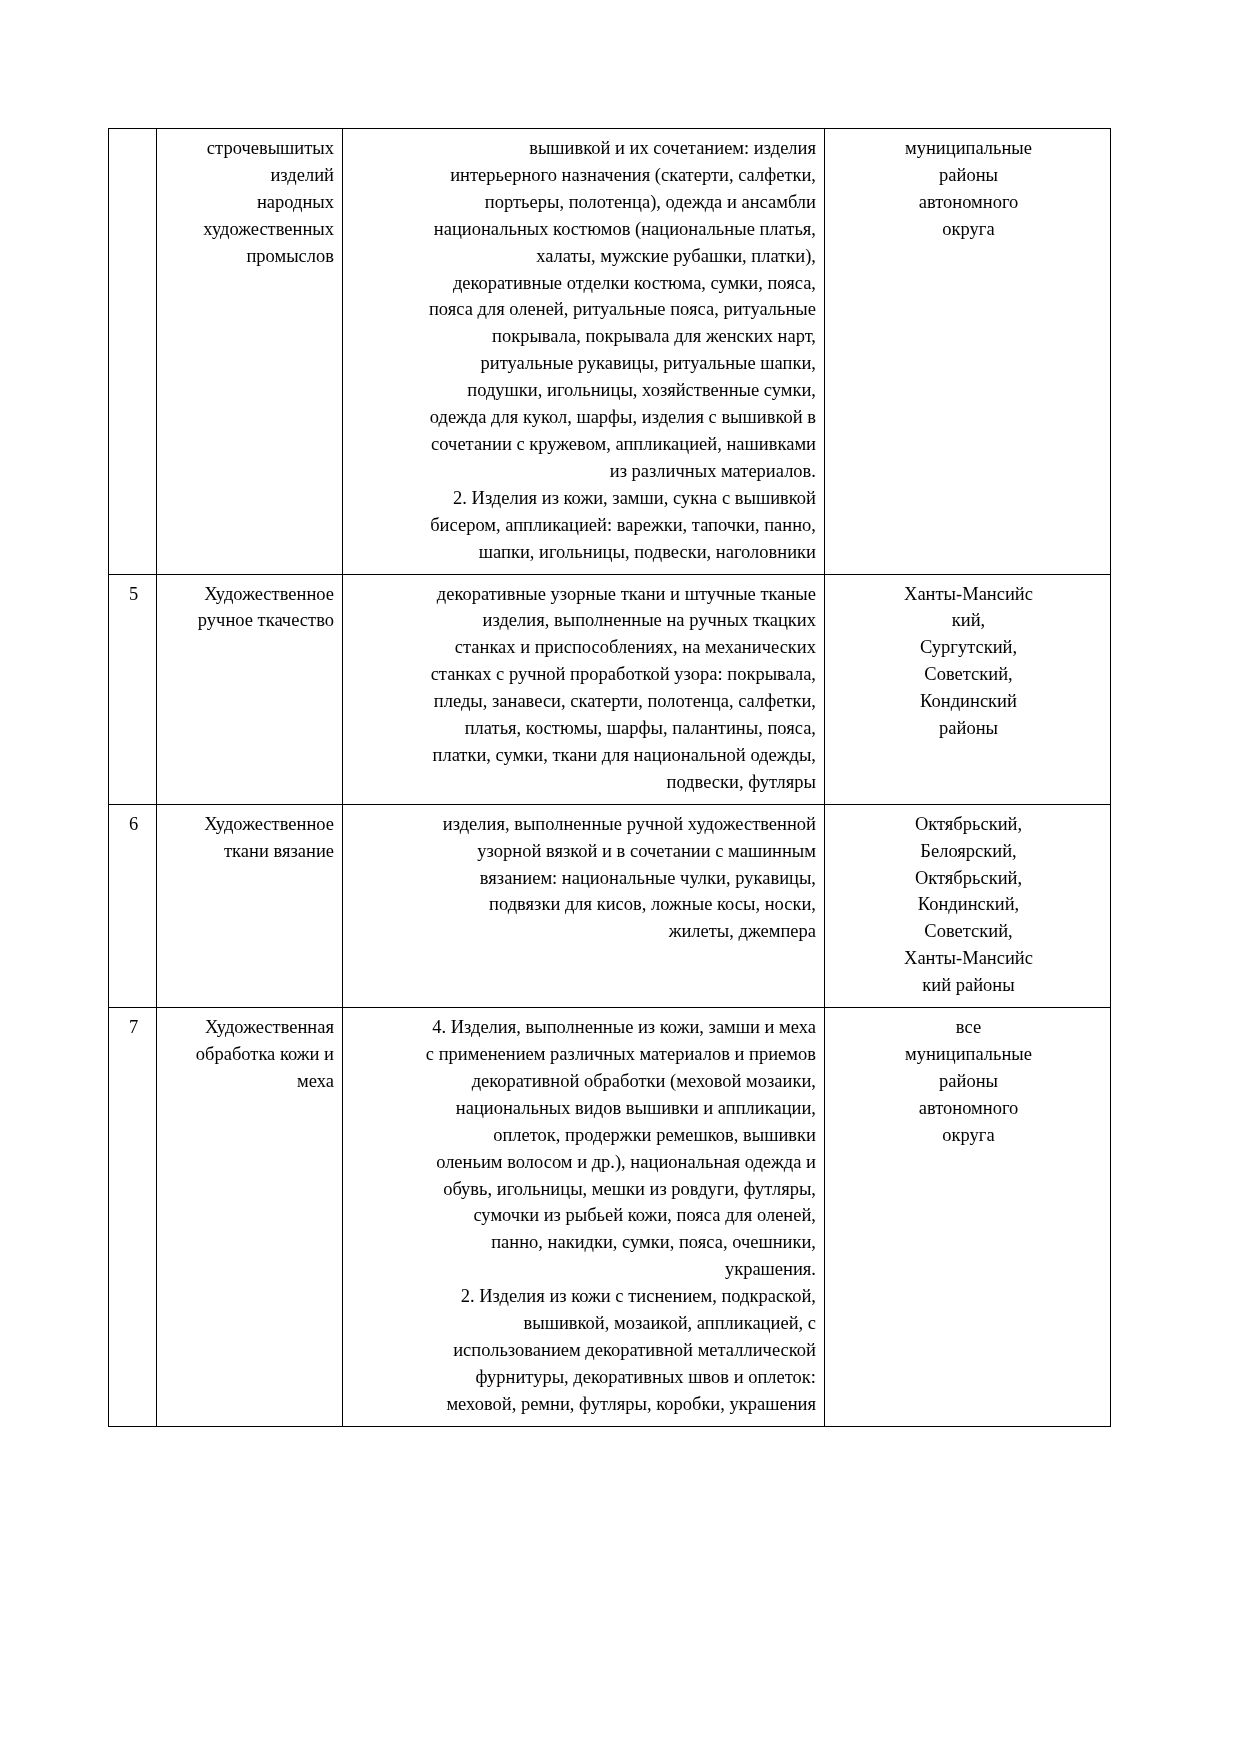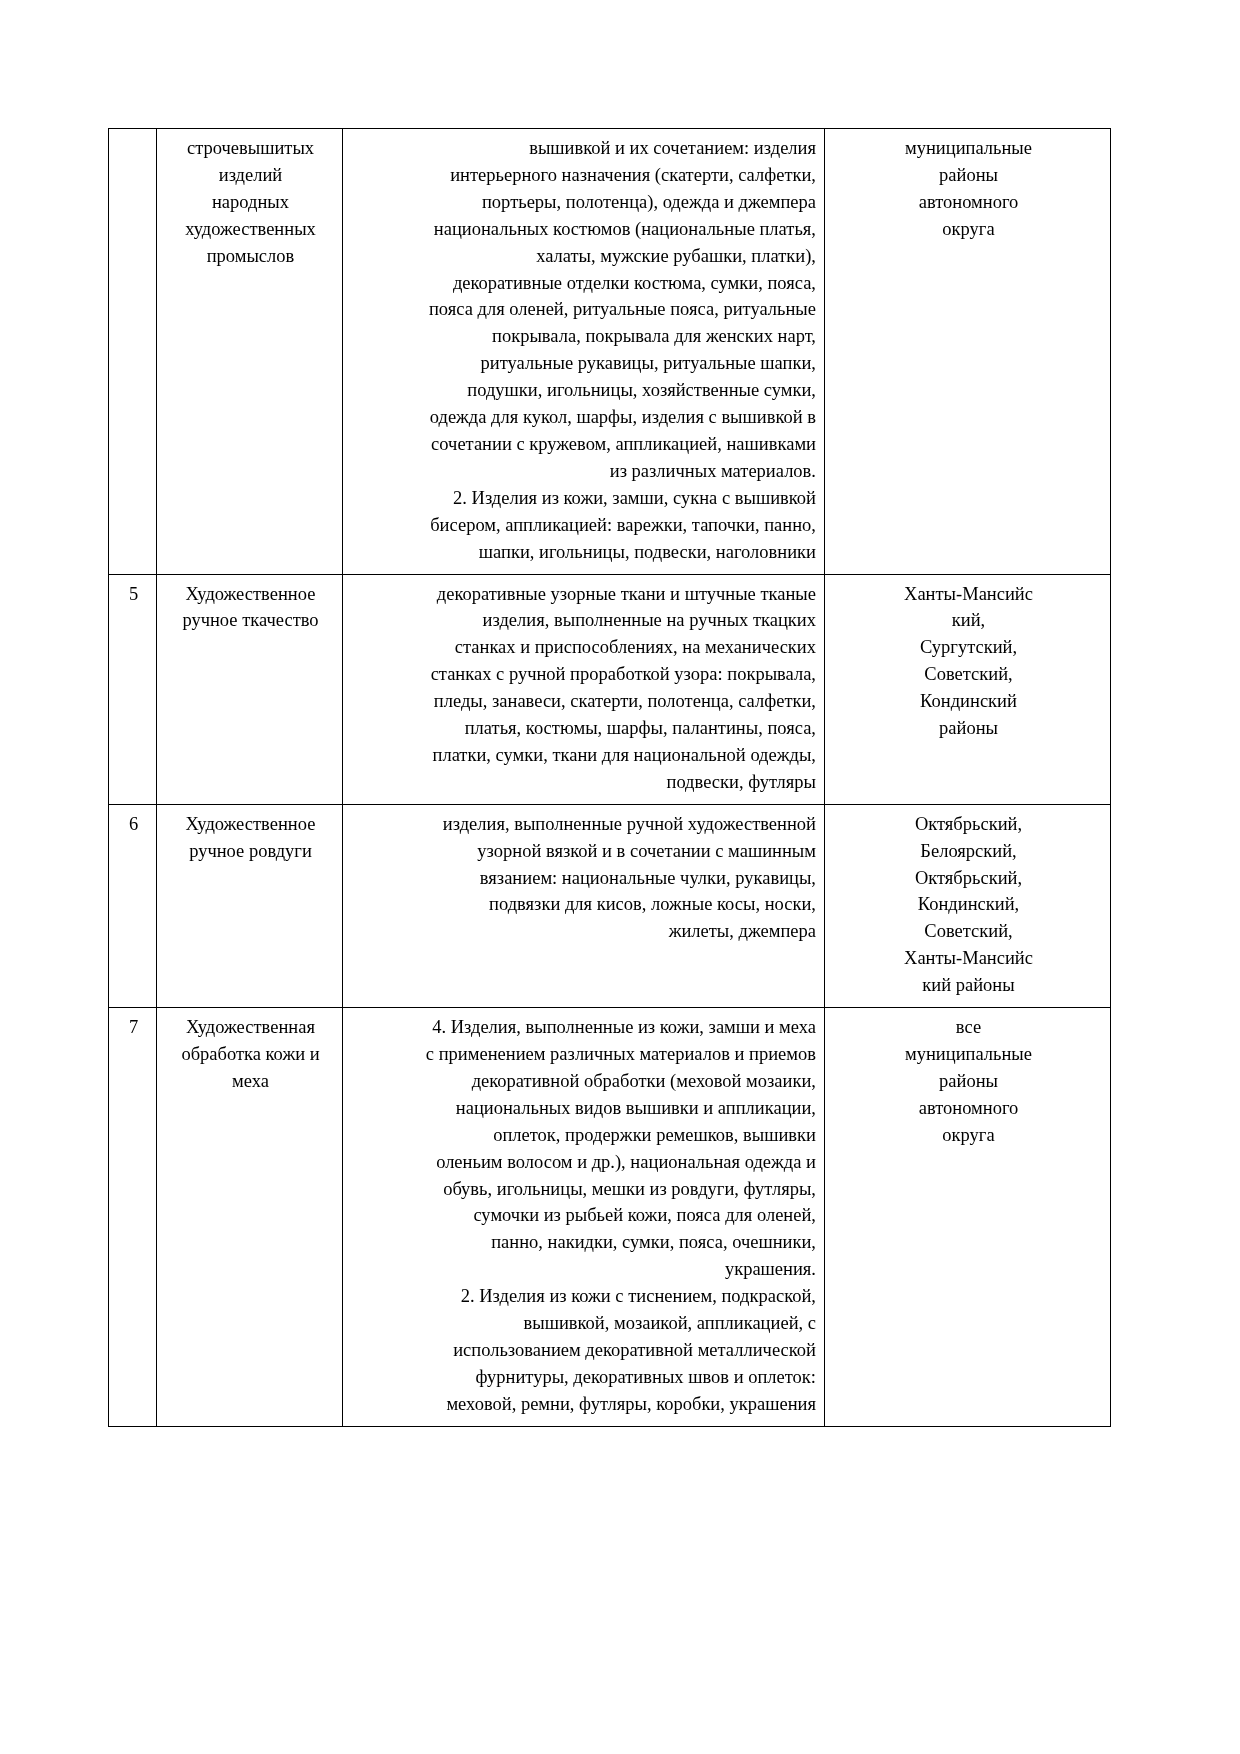--- a/index.html
+++ b/index.html
@@ -43,21 +43,21 @@
   col.c-desc   { width: 482px; }
   col.c-region { width: 286px; }
 
   td.cell-num {
     text-align: center;
     padding-left: 0;
     padding-right: 0;
   }
 
   td.cell-name {
-    text-align: center;
+    text-align: right;
   }
 
   td.cell-desc {
     text-align: right;
     padding-left: 12px;
     padding-right: 10px;
   }
 
   td.cell-region {
     text-align: center;
@@ -92,21 +92,21 @@
         <td class="cell-name">
           <span class="line">строчевышитых</span>
           <span class="line">изделий</span>
           <span class="line">народных</span>
           <span class="line">художественных</span>
           <span class="line">промыслов</span>
         </td>
         <td class="cell-desc">
           <span class="line">вышивкой и их сочетанием: изделия</span>
           <span class="line">интерьерного назначения (скатерти, салфетки,</span>
-          <span class="line">портьеры, полотенца), одежда и джемпера</span>
+          <span class="line">портьеры, полотенца), одежда и ансамбли</span>
           <span class="line">национальных костюмов (национальные платья,</span>
           <span class="line">халаты, мужские рубашки, платки),</span>
           <span class="line">декоративные отделки костюма, сумки, пояса,</span>
           <span class="line">пояса для оленей, ритуальные пояса, ритуальные</span>
           <span class="line">покрывала, покрывала для женских нарт,</span>
           <span class="line">ритуальные рукавицы, ритуальные шапки,</span>
           <span class="line">подушки, игольницы, хозяйственные сумки,</span>
           <span class="line">одежда для кукол, шарфы, изделия с вышивкой в</span>
           <span class="line">сочетании с кружевом, аппликацией, нашивками</span>
           <span class="line">из различных материалов.</span>
@@ -149,21 +149,21 @@
           <span class="line">районы</span>
         </td>
       </tr>
 
       <tr>
         <td class="cell-num">
           <span class="line">6</span>
         </td>
         <td class="cell-name">
           <span class="line">Художественное</span>
-          <span class="line">ручное ровдуги</span>
+          <span class="line">ткани вязание</span>
         </td>
         <td class="cell-desc">
           <span class="line">изделия, выполненные ручной художественной</span>
           <span class="line">узорной вязкой и в сочетании с машинным</span>
           <span class="line">вязанием: национальные чулки, рукавицы,</span>
           <span class="line">подвязки для кисов, ложные косы, носки,</span>
           <span class="line">жилеты, джемпера</span>
         </td>
         <td class="cell-region">
           <span class="line">Октябрьский,</span>

